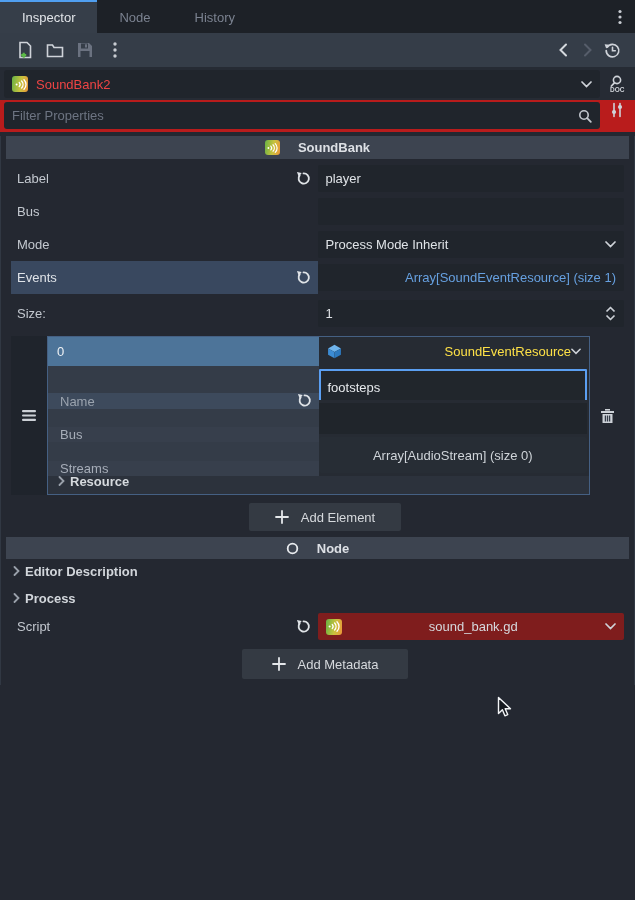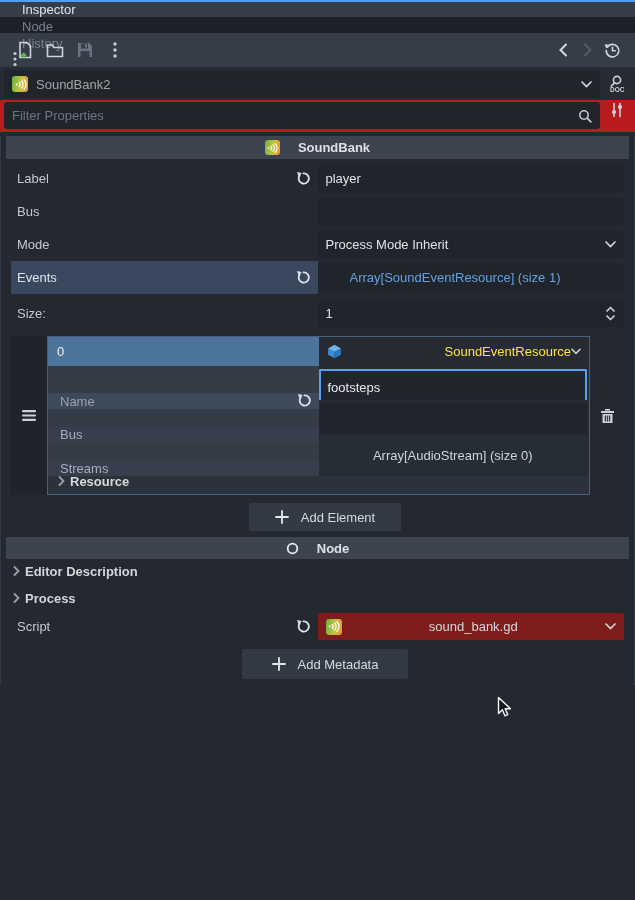--- a/index.html
+++ b/index.html
@@ -8,52 +8,52 @@
     font-family:"Liberation Sans", sans-serif;
     font-size:13px;
     background:#242831;
     color:#c3c8cf;
     overflow:hidden;
     position:relative;
   }
   svg { display:block; }
 
   
-  .tabbar { height:33px; background:#1d2127; display:flex; align-items:stretch;flex-direction:column; }
+  .tabbar { height:33px; background:#1d2127; display:flex; align-items:stretch; }
   .tab { padding:0 22px; display:flex; align-items:center; color:#7b8290; border-top:2px solid transparent; }
   .tab.active { background:#363e49; color:#e2e5e9; border-top:2px solid #509ff0; }
   .tabbar-spacer { flex:1; }
   .tabbar-dots { width:30px; display:flex; align-items:center; justify-content:center; }
 
   
   .toolbar { height:34px; background:#353d48; display:flex; align-items:center; padding:0 10px; }
   .tbtn { width:30px; height:28px; display:flex; align-items:center; justify-content:center; }
   .toolbar-spacer { flex:1; }
   .tbtn.narrow { width:25px; }
 
   
   .obj-strip { background:#262b34; padding:3px 2px 2px 4px; display:flex; align-items:center; }
   .obj-select { flex:1; height:28px; background:#20252c; border-radius:3px; display:flex; align-items:center; padding:0 8px; }
-  .obj-select .obj-label { flex:1; color:#a3a3a3; margin-left:8px; }
+  .obj-select .obj-label { flex:1; color:#ef4444; margin-left:8px; }
   .side-btn { width:33px; display:flex; align-items:center; justify-content:center; flex-direction:column; }
   .filter-strip { background:#b91c1c; padding:2px 2px 3px 4px; display:flex; align-items:flex-start; }
   .filter-input { flex:1; height:27px; background:#20252c; border-radius:3px; display:flex; align-items:center; padding:0 8px; }
   .filter-input .ph { flex:1; color:#6d7482; }
 
   
   .content { border-left:1px solid #313843; border-right:1px solid #313843; }
   .cat-header { height:23px; margin:4px 5px 0 5px; background:#3d4450; display:flex; align-items:center; justify-content:center; gap:18px; color:#dde0e5; font-weight:bold; }
   .prop-rows { padding:3px 0 0 0; }
   .prow { min-height:33px; display:grid; grid-template-columns:1fr 1fr; align-items:center; padding:0 10px; }
   .lcell { display:flex; align-items:center; height:100%; padding-left:6px; padding-right:6px; }
   .lcell .plabel { flex:1; }
   .lcell.hl { background:#39485f; color:#dfe3e8; }
   .rcell { display:flex; align-items:center; height:100%; padding:3px 0; }
   .field { flex:1; height:100%; background:#20252c; border-radius:2px; display:flex; align-items:center; padding:0 8px; color:#dfe3e7; }
-  .field.center { justify-content:flex-start;padding-left:32px; }
+  .field.center { justify-content:flex-end;padding-left:32px; }
   .link-text { color:#66a0e0; }
   .revert { width:16px; height:16px; }
 
   
   .array-block { display:flex; margin:6px 10px 0 10px; }
   .drag-col { width:36px; background:#1f242c; display:flex; align-items:center; justify-content:center; }
   .elem-panel { flex:1; border:1px solid #456083; background:#343c48; }
   .elem-header { height:29px; display:grid; grid-template-columns:1fr 1fr; }
   .elem-index { background:#4d7499; color:#eef1f4; display:flex; align-items:center; padding-left:9px; }
   .res-picker { background:#262b33; display:flex; align-items:center; padding:0 8px; }

